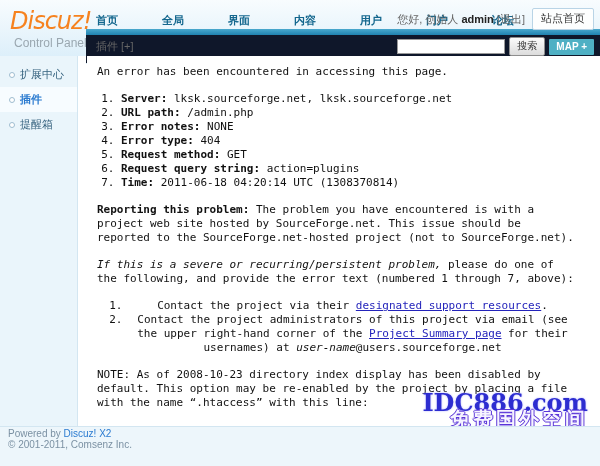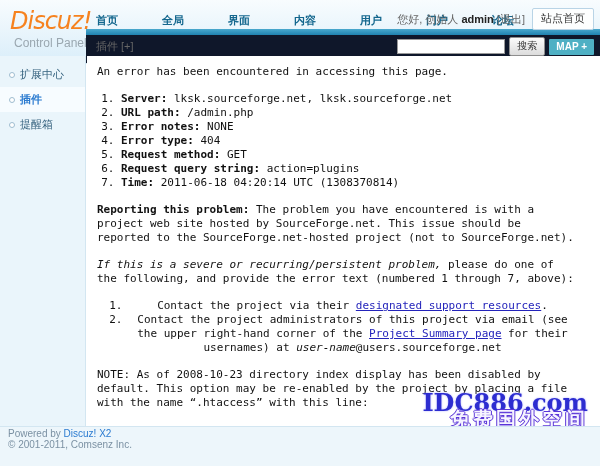--- a/index.html
+++ b/index.html
@@ -33,21 +33,21 @@
              background:#0f172a; border-bottom:1px solid #d6e7f1; }
   .toolbar-title { position:absolute; left:10px; top:4px; font-size:11px; color:#666; }
   .toolbar-right { position:absolute; right:6px; top:2px; display:flex; align-items:center; gap:4px; }
   .search-input { width:108px; height:15px; border:1px solid #999; font-size:11px; padding:0 2px; }
   .search-btn { font-size:10px; color:#333; background:linear-gradient(#fbfbfb,#dcdcdc);
                 border:1px solid #8e8e8e; padding:1px 7px 2px; border-radius:2px; cursor:pointer; }
   .map-btn { background:#4fb0c4; color:#fff; font-size:10px; font-weight:bold;
              padding:2px 7px 3px; border-radius:1px; cursor:pointer; }
 
   
-  .sidebar { position:absolute; top:56px; left:0; width:86px; bottom:24px;
+  .sidebar { position:absolute; top:56px; left:0; width:78px; bottom:24px;
              background:#eaf5fb; border-right:1px solid #d3e6f1; padding-top:6px; }
   .side-item { display:flex; align-items:center; gap:5px; padding:5px 4px 5px 9px;
                font-size:11px; color:#33607d; cursor:pointer; }
   .side-item.active { color:#2b7bd0; font-weight:bold; background:#f7fcff; }
   .bullet { width:6px; height:6px; border:1px solid #9fbdd0; border-radius:50%; background:#fff; flex:0 0 auto; }
 
   
   .content { position:absolute; top:56px; left:87px; right:0; bottom:24px; background:#fff;
              font-family:"DejaVu Sans Mono", monospace; font-size:11px; line-height:14px;
              color:#111; padding:9px 24px 0 10px; overflow:hidden; }

